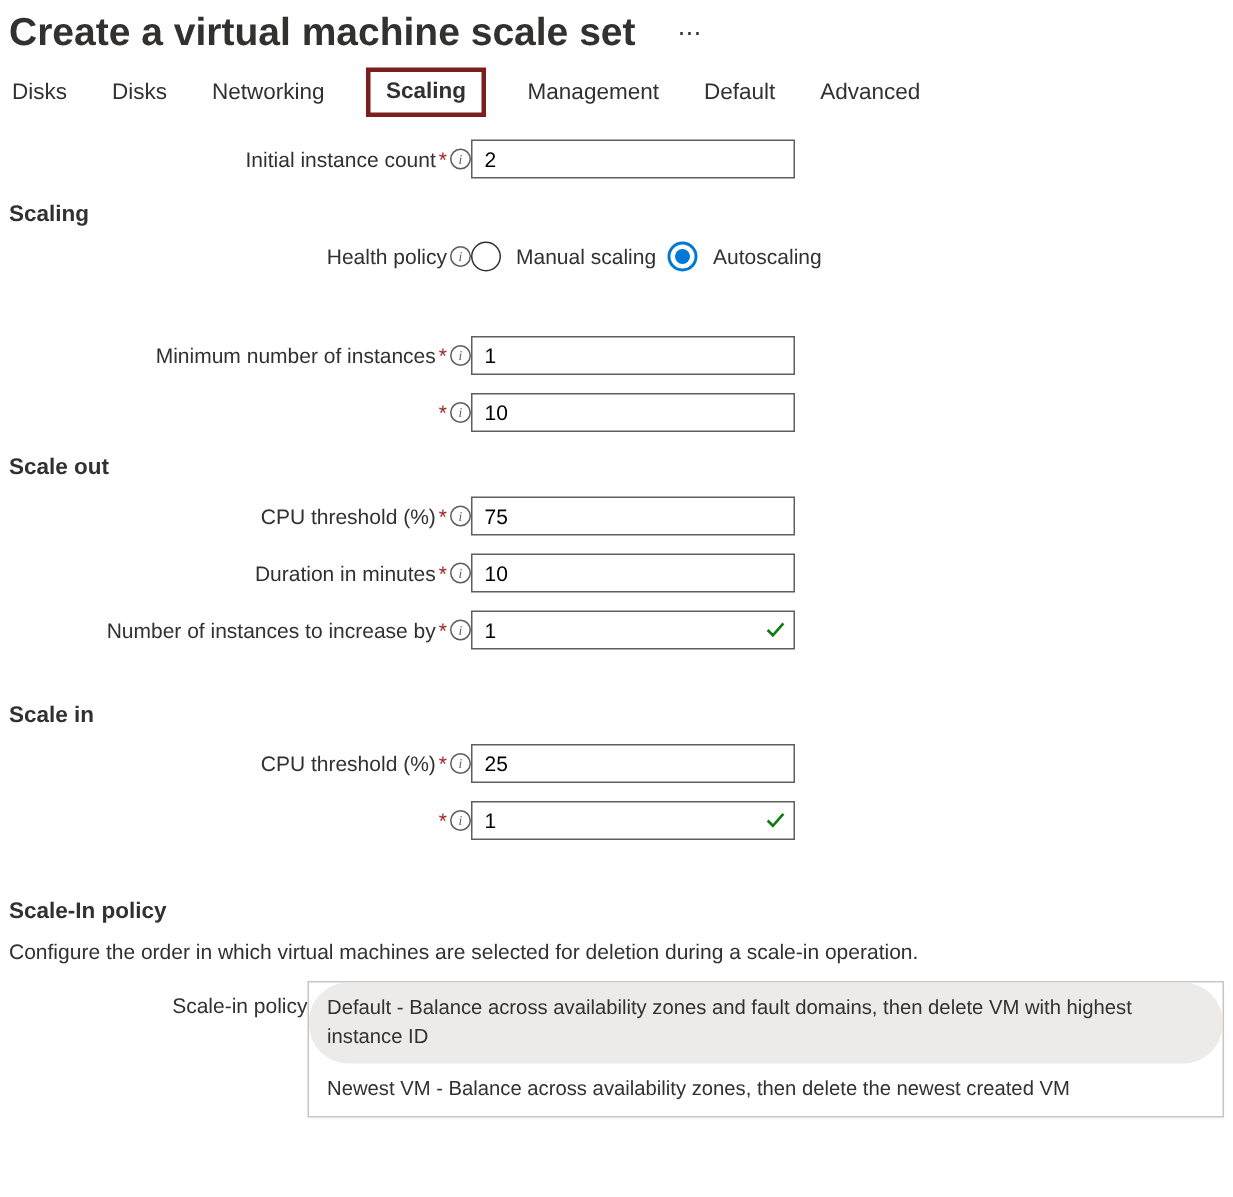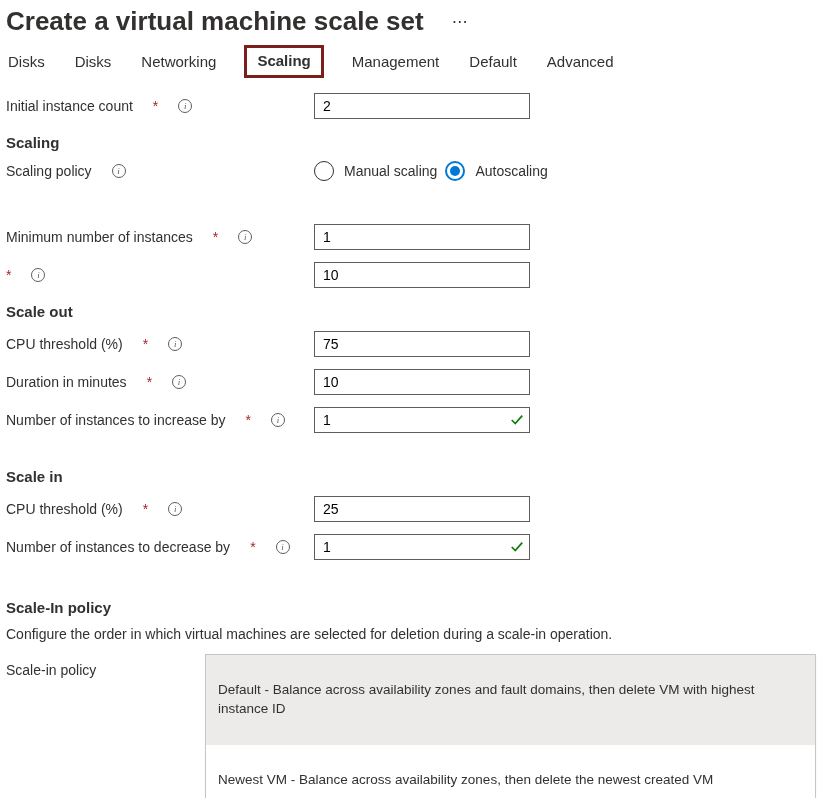--- a/index.html
+++ b/index.html
@@ -19,21 +19,21 @@
   .tab { color: #323130; cursor: pointer; padding: 4px 2px; }
   .tab.active {
     font-weight: 600;
     border: 3px solid #7a1e1e;
     padding: 4px 10px;
     margin-top: -4px;
     margin-bottom: -4px;
   }
   .section-title { font-weight: 600; font-size: 15px; margin: 14px 0 10px 0; }
   .row { display: flex; align-items: center; margin: 10px 0; min-height: 28px; }
-  .label-col { width: 308px; display: flex; align-items: center; gap: 20px; font-size: 14px; }
+  .label-col { width: 308px; display: flex; align-items: center; gap: 2px; font-size: 14px; justify-content: flex-end; }
   .label-col.narrow { width: 200px; }
   .req { color: #a4262c; }
   .info-icon {
     display: inline-flex; align-items: center; justify-content: center;
     width: 14px; height: 14px; border: 1px solid #605e5c; border-radius: 50%;
     font-size: 9px; color: #605e5c; line-height: 1;
     font-family: Georgia, serif; font-style: italic;
   }
   .text-input {
     width: 216px; height: 26px; border: 1px solid #605e5c;
@@ -53,21 +53,21 @@
   }
   .radio-circle.selected { border: 2px solid #0078d4; }
   .radio-dot { width: 10px; height: 10px; border-radius: 50%; background: #0078d4; }
   .desc { font-size: 14px; margin: 6px 0 12px 0; }
   .dropdown-list {
     border: 1px solid #c8c6c4; background: #fff;
     font-size: 13.5px; width: 614px;
     box-shadow: 0 1px 2px rgba(0,0,0,0.06);
   }
   .dropdown-option {
-    padding: 26px 12px; cursor: pointer; line-height: 1.4;
+    padding: 8px 12px; cursor: pointer; line-height: 1.4; border-radius: 26px;
   }
   .dropdown-option.highlight { background: #edebe9; }
   .policy-row { display: flex; align-items: flex-start; margin-top: 8px; }
   svg.check-svg { stroke: #107c10; stroke-width: 2; fill: none; }
 </style>
 </head>
 <body>
 
 <div class="title-row">
   <h1>Create a virtual machine scale set</h1>
@@ -90,21 +90,21 @@
     <span class="req">*</span>
     <span class="info-icon">i</span>
   </div>
   <input class="text-input" value="2" style="">
 </div>
 
 <div class="section-title">Scaling</div>
 
 <div class="row" style="align-items:flex-start;">
   <div class="label-col" style="padding-top:2px;">
-    <span>Scaling policy</span>
+    <span>Health policy</span>
     <span class="info-icon">i</span>
   </div>
   <div class="radio-group">
     <div class="radio-row">
       <span class="radio-circle"></span>
       <span>Manual scaling</span>
     </div>
     <div class="radio-row">
       <span class="radio-circle selected">
           <span class="radio-dot"></span>
@@ -174,21 +174,20 @@
   <div class="label-col">
     <span>CPU threshold (%)</span>
     <span class="req">*</span>
     <span class="info-icon">i</span>
   </div>
   <input class="text-input" value="25" style="">
 </div>
 
 <div class="row">
   <div class="label-col">
-    <span>Number of instances to decrease by</span>
     <span class="req">*</span>
     <span class="info-icon">i</span>
   </div>
   <div class="input-wrap">
     <input class="text-input with-check" value="1" style="">
     <svg class="check check-svg" viewBox="0 0 16 16">
         <polyline points="2,8 6,12 14,3"></polyline>
       </svg>
   </div>
 </div>

